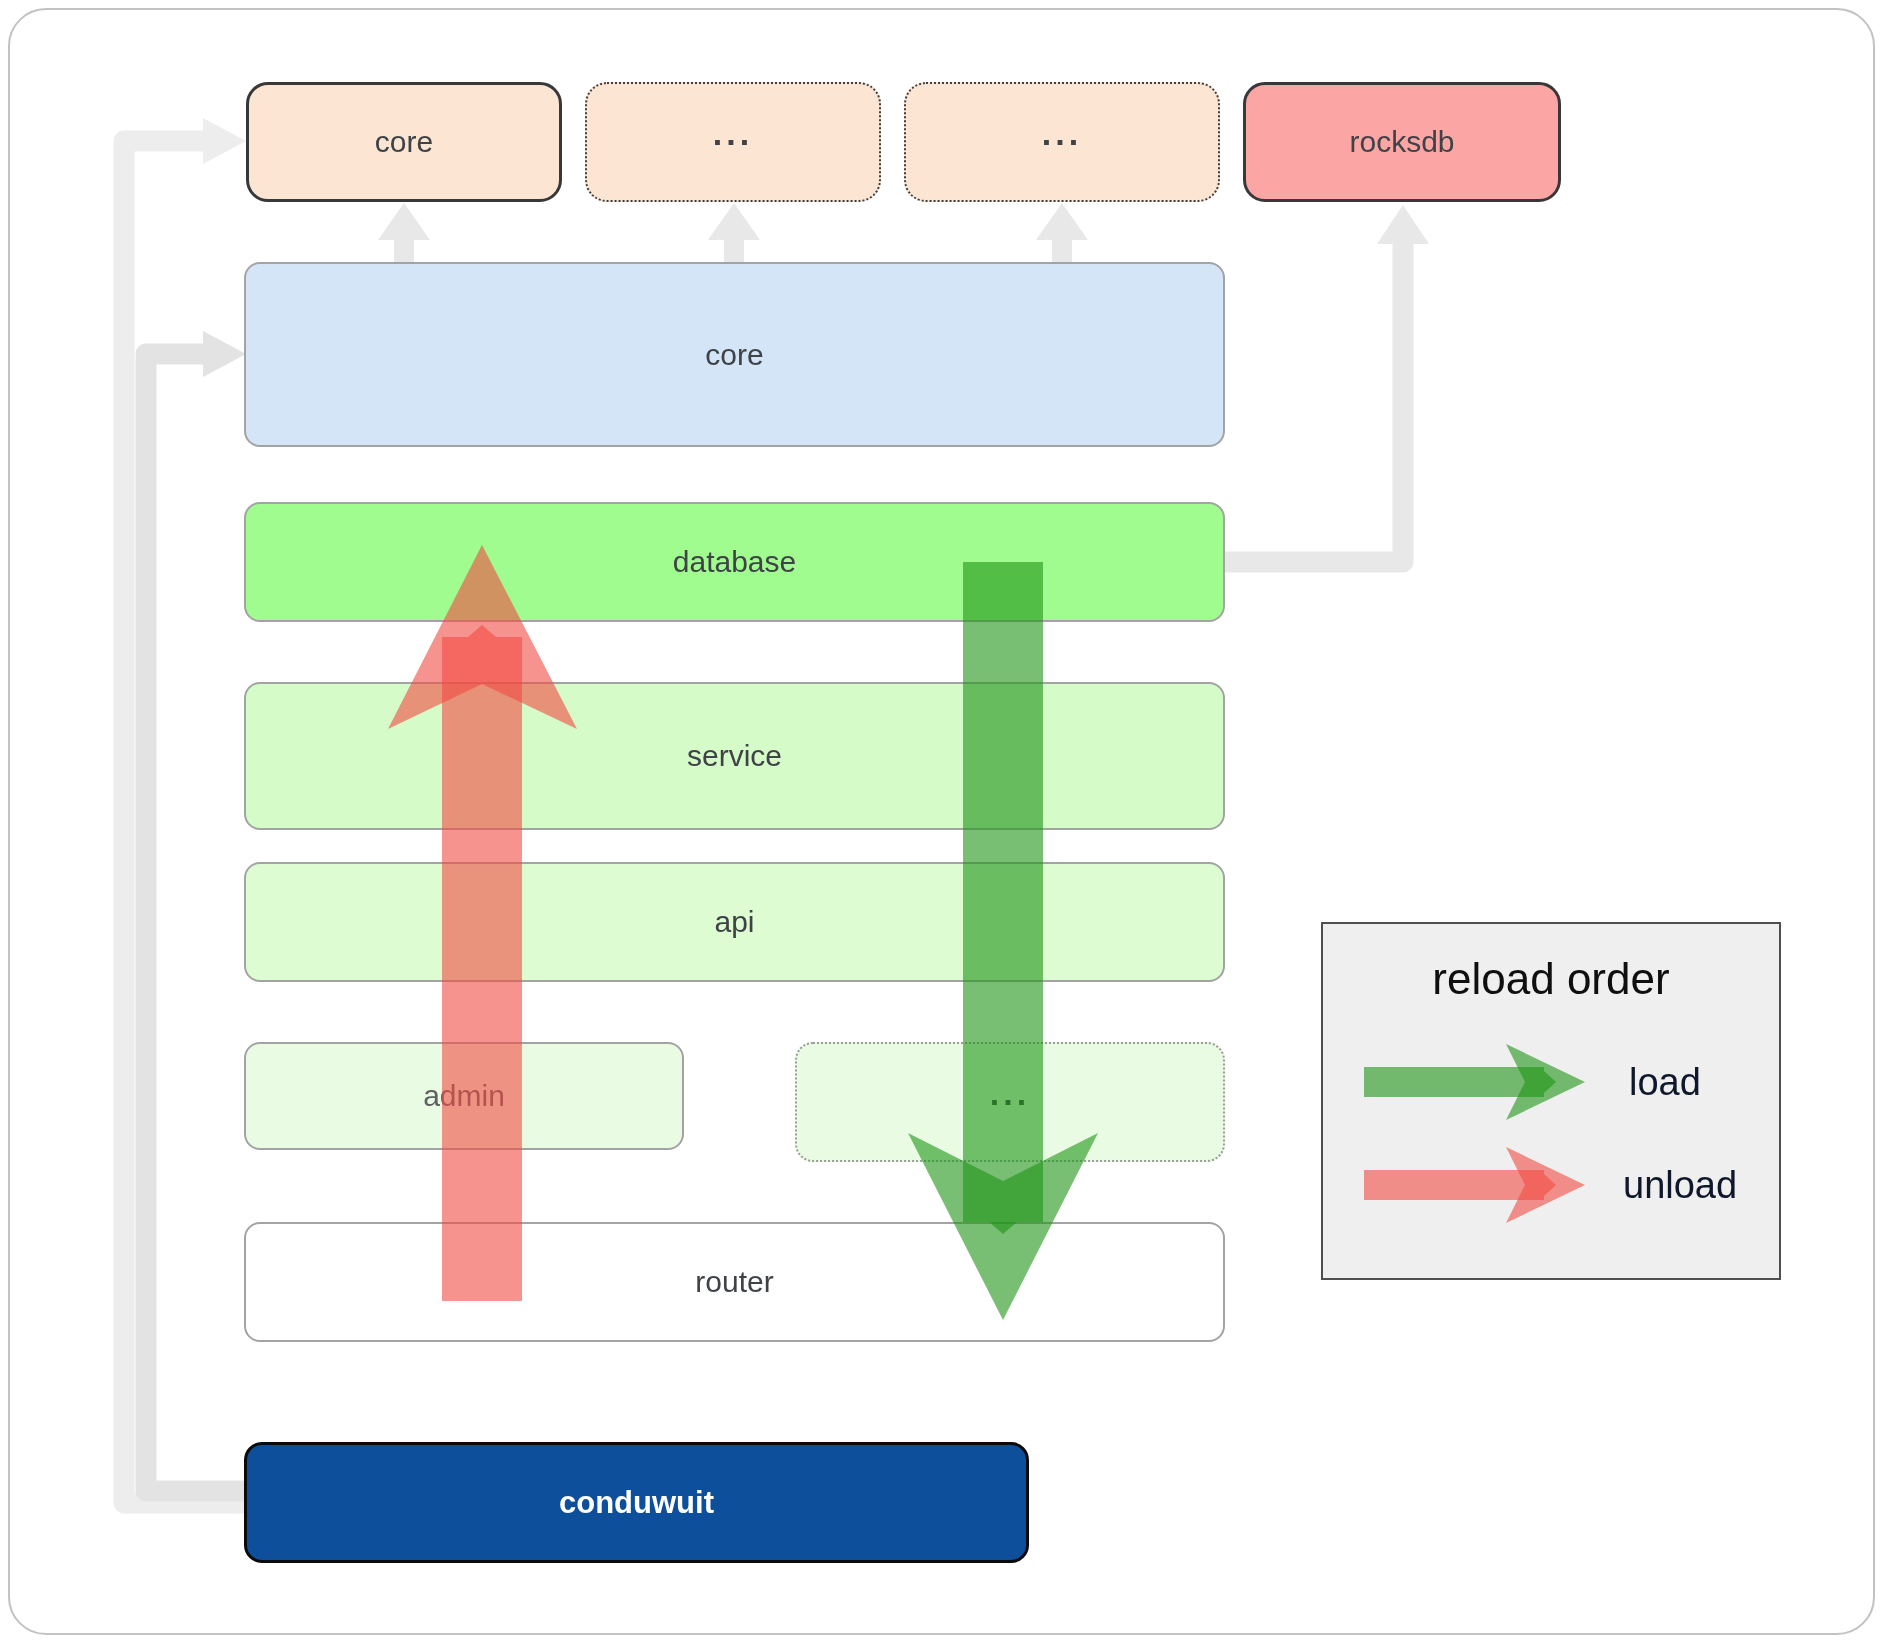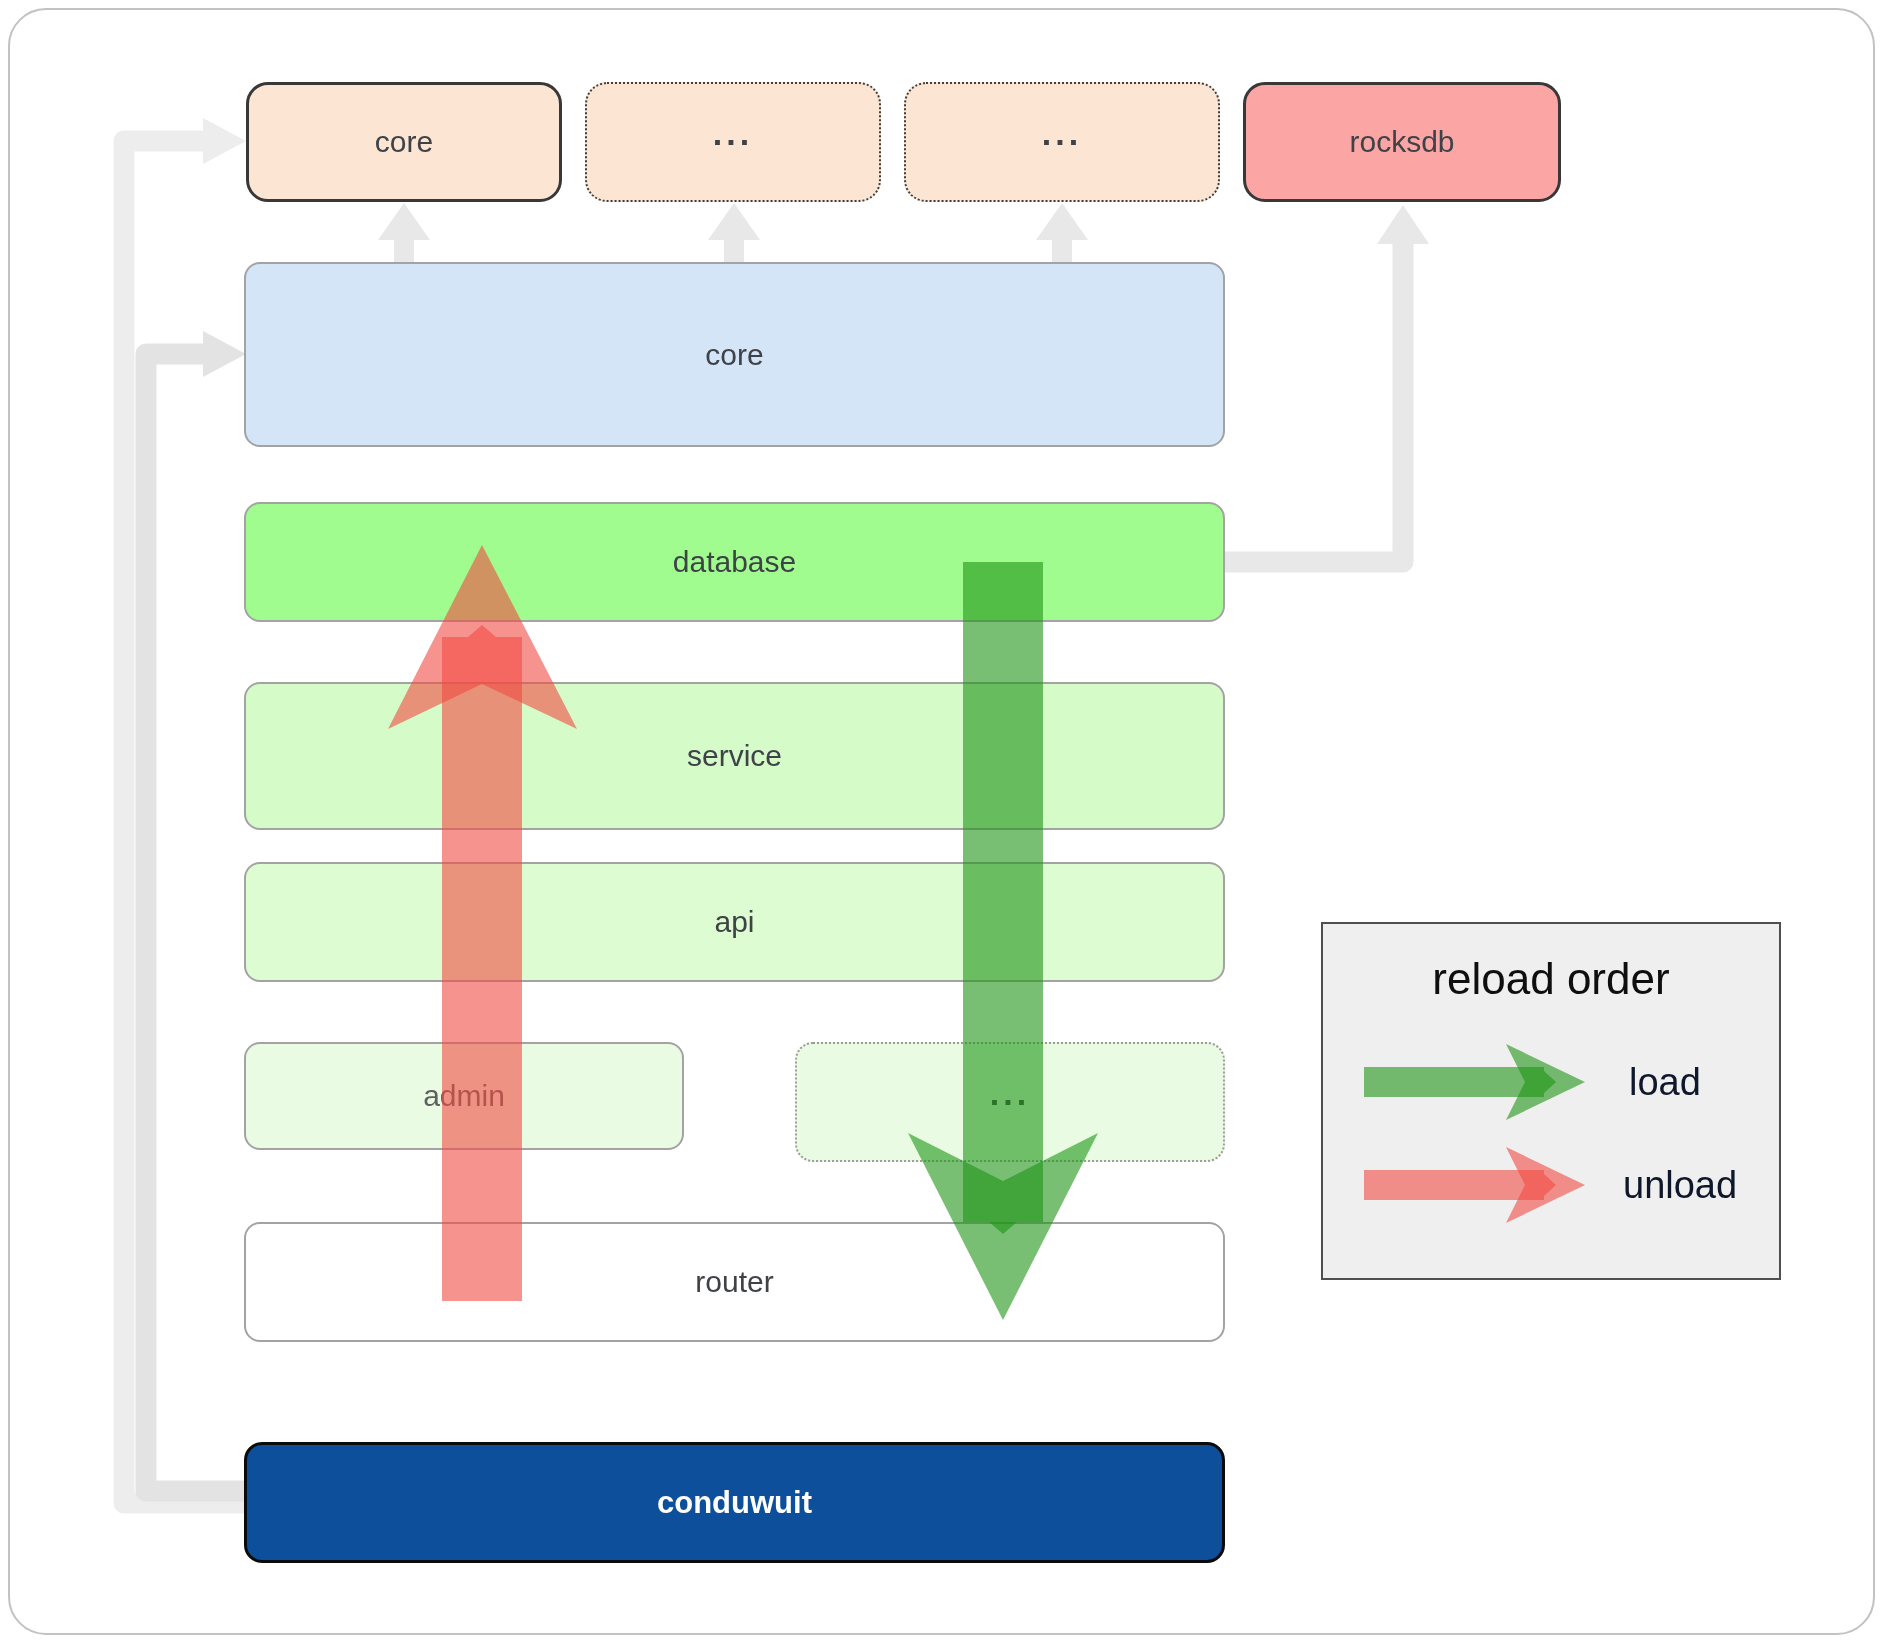--- a/index.html
+++ b/index.html
@@ -104,21 +104,21 @@
     <span class="admin-label">admin</span>
   </div>
   <div class="box dotted-gray" style="left:795px;top:1042px;width:430px;height:120px;background:#e9fce3;">
     <span class="dots-label">...</span>
   </div>
 
   <div class="box" style="left:244px;top:1222px;width:981px;height:120px;background:#ffffff;">
     <span>router</span>
   </div>
 
-  <div class="box conduwuit-box" style="left:244px;top:1442px;width:981px;height:121px;background:#0e4f9b;">
+  <div class="box conduwuit-box" style="left:244px;top:1442px;width:785px;height:121px;background:#0e4f9b;">
     <span>conduwuit</span>
   </div>
 
   <div class="legend" style="background:#efefef;">
     <div class="legend-title">reload order</div>
     <svg class="layer" width="460" height="358">
       <g>
         <polygon class="blocky" points="41,143 221,143 221,147 233,158 221,169 221,173 41,173" fill="#1e9416"></polygon>
         <polygon class="blocky" points="183,120 262,158 183,196 202,158" fill="#1e9416"></polygon>
       </g>

